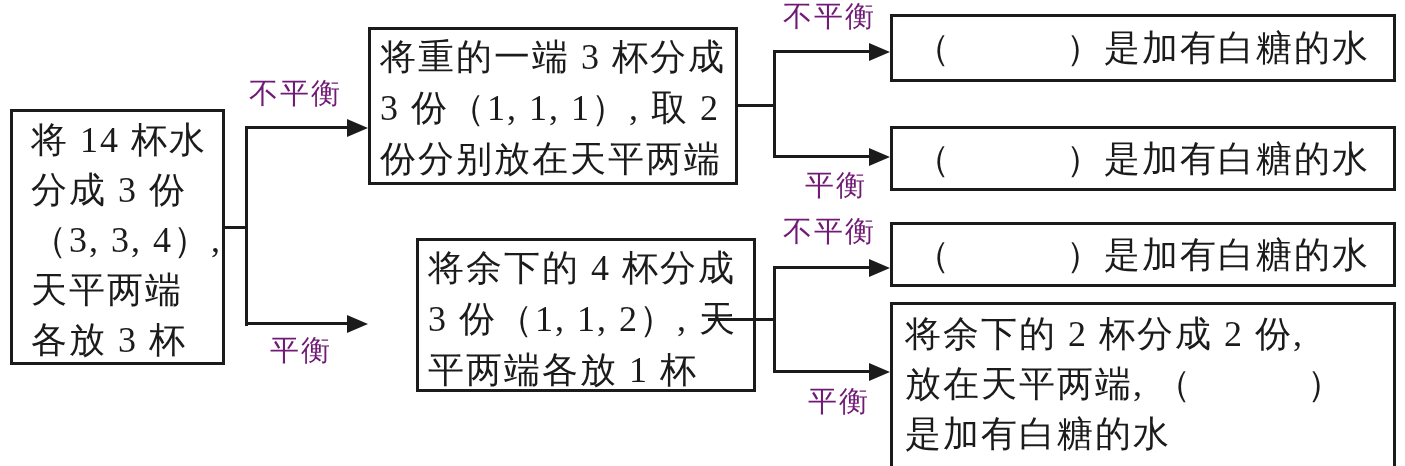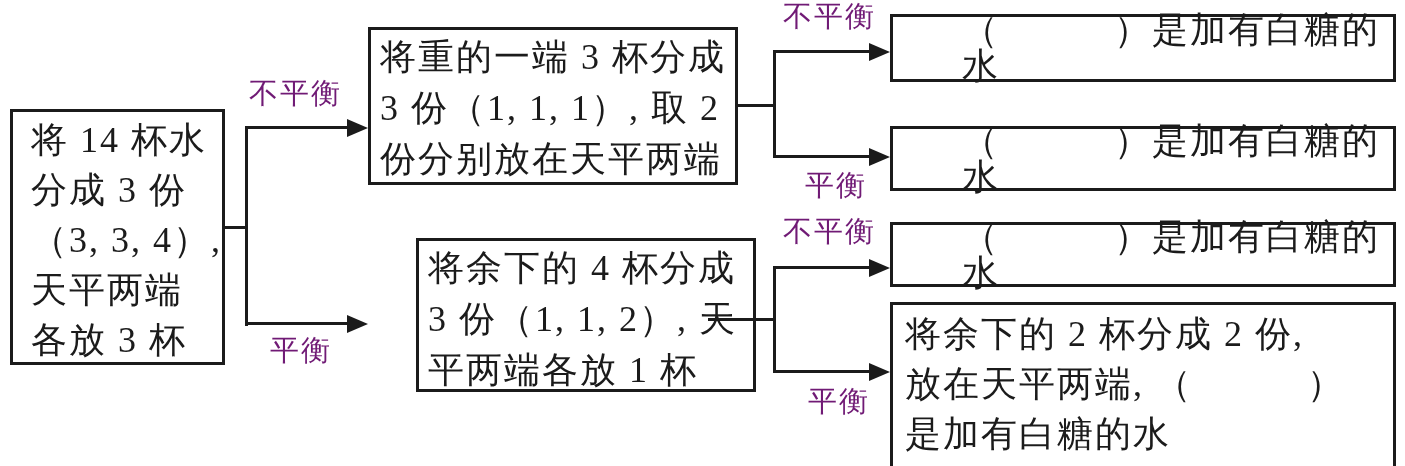--- a/index.html
+++ b/index.html
@@ -26,21 +26,21 @@
     display: block;
     white-space: pre-line;
     font-size: 36px;
     letter-spacing: 2px;
     color: #1b1b1b;
     border-radius: 10px;
   }
   .node.root .node-text   { padding: 3px 0 0 18px; line-height: 50px; }
   .node.mid  .node-text   { padding: 2px 0 0 9px;  line-height: 51px; }
   .node.single            { display: flex; align-items: center; }
-  .node.single .node-text { padding-left: 21px; line-height: 1; margin-left: 48px; }
+  .node.single .node-text { padding-left: 21px; line-height: 1; }
   .node.tall .node-text   { padding: 4px 0 0 12px; line-height: 50px; }
 
   .line {
     position: absolute;
     background: #1b1b1b;
   }
   .arrowhead {
     position: absolute;
     width: 0;
     height: 0;

